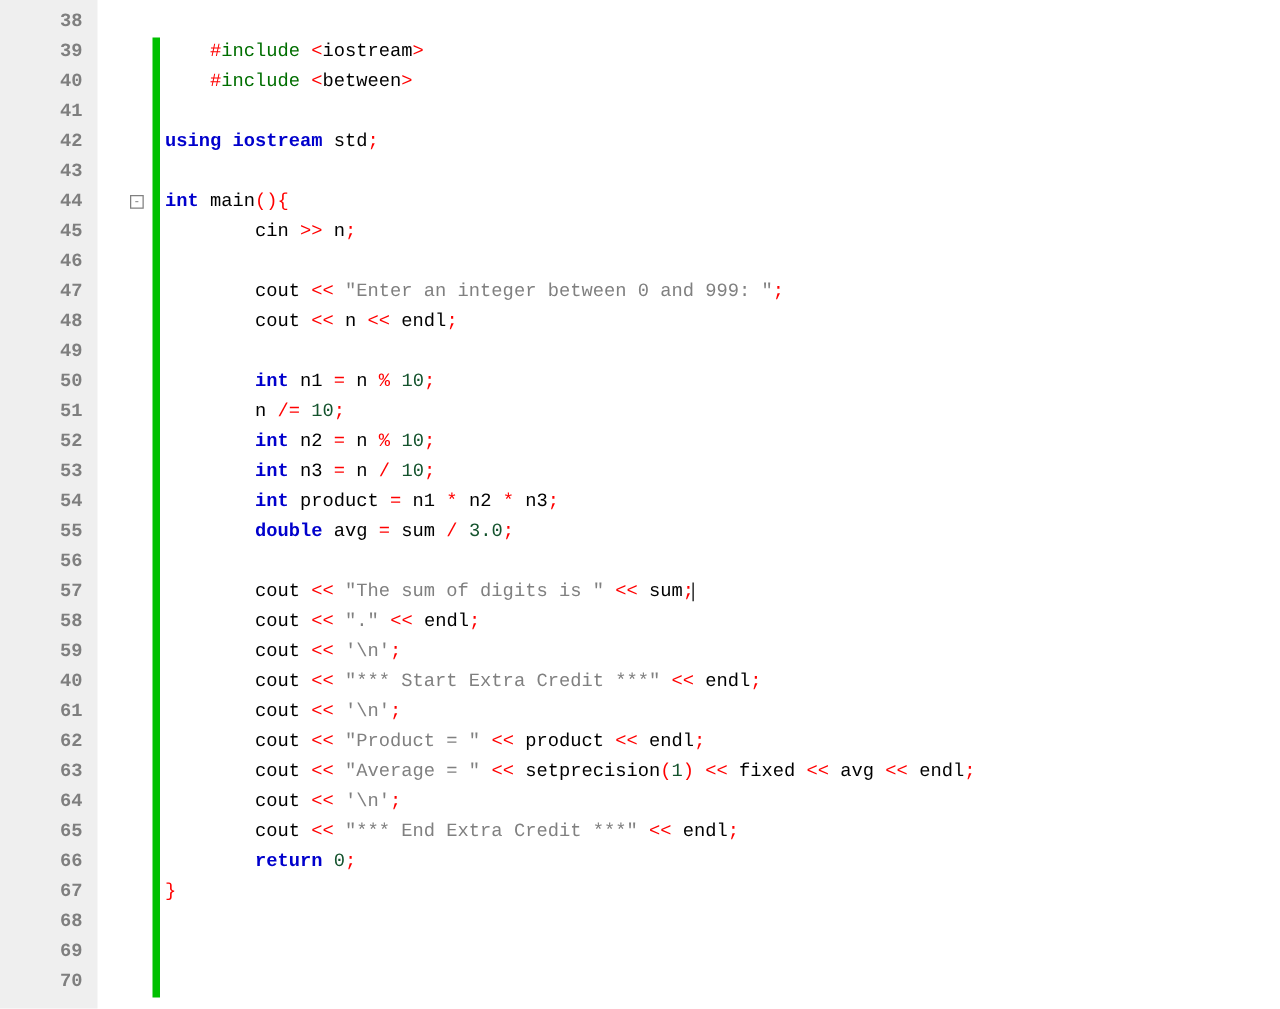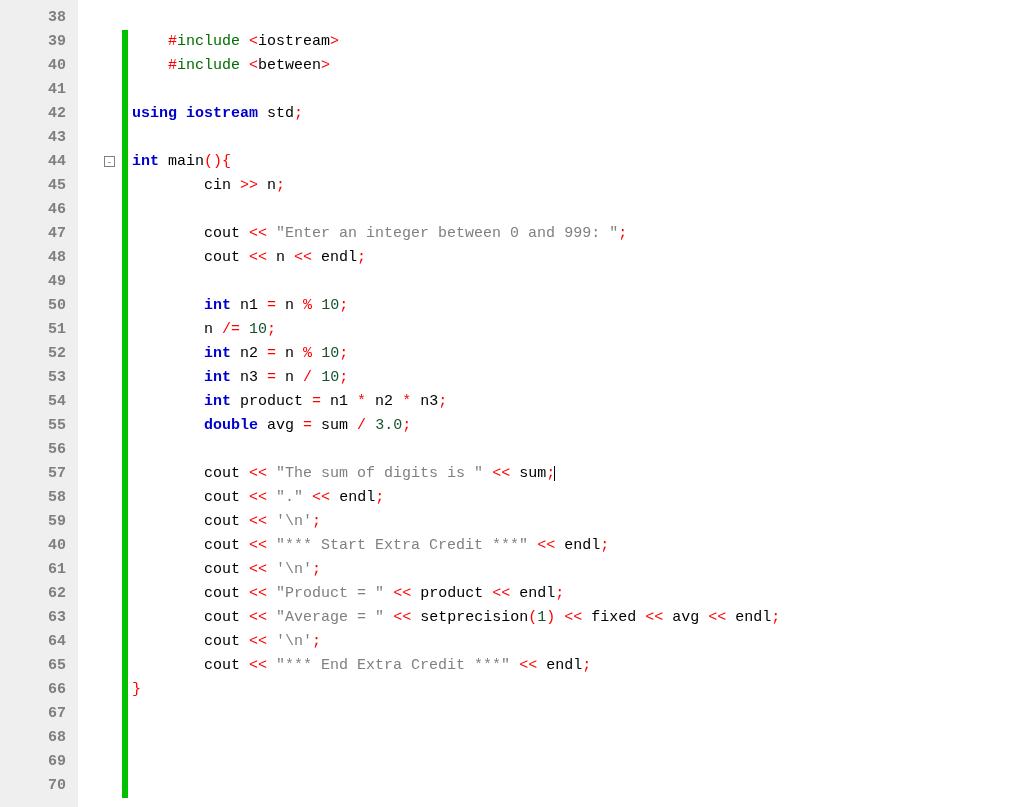--- a/index.html
+++ b/index.html
@@ -153,17 +153,18 @@
         <div class="line"></div>
         <div class="line"><span>    </span><span>    </span><span class="ident">cout </span><span class="op">&lt;&lt;</span><span class="ident"> </span><span class="str">"The sum of digits is "</span><span class="ident"> </span><span class="op">&lt;&lt;</span><span class="ident"> sum</span><span class="op">;</span><span class="caret"></span></div>
         <div class="line"><span>    </span><span>    </span><span class="ident">cout </span><span class="op">&lt;&lt;</span><span class="ident"> </span><span class="str">"."</span><span class="ident"> </span><span class="op">&lt;&lt;</span><span class="ident"> endl</span><span class="op">;</span></div>
         <div class="line"><span>    </span><span>    </span><span class="ident">cout </span><span class="op">&lt;&lt;</span><span class="ident"> </span><span class="ch">'\n'</span><span class="op">;</span></div>
         <div class="line"><span>    </span><span>    </span><span class="ident">cout </span><span class="op">&lt;&lt;</span><span class="ident"> </span><span class="str">"*** Start Extra Credit ***"</span><span class="ident"> </span><span class="op">&lt;&lt;</span><span class="ident"> endl</span><span class="op">;</span></div>
         <div class="line"><span>    </span><span>    </span><span class="ident">cout </span><span class="op">&lt;&lt;</span><span class="ident"> </span><span class="ch">'\n'</span><span class="op">;</span></div>
         <div class="line"><span>    </span><span>    </span><span class="ident">cout </span><span class="op">&lt;&lt;</span><span class="ident"> </span><span class="str">"Product = "</span><span class="ident"> </span><span class="op">&lt;&lt;</span><span class="ident"> product </span><span class="op">&lt;&lt;</span><span class="ident"> endl</span><span class="op">;</span></div>
         <div class="line"><span>    </span><span>    </span><span class="ident">cout </span><span class="op">&lt;&lt;</span><span class="ident"> </span><span class="str">"Average = "</span><span class="ident"> </span><span class="op">&lt;&lt;</span><span class="ident"> setprecision</span><span class="op">(</span><span class="num">1</span><span class="op">)</span><span class="ident"> </span><span class="op">&lt;&lt;</span><span class="ident"> fixed </span><span class="op">&lt;&lt;</span><span class="ident"> avg </span><span class="op">&lt;&lt;</span><span class="ident"> endl</span><span class="op">;</span></div>
         <div class="line"><span>    </span><span>    </span><span class="ident">cout </span><span class="op">&lt;&lt;</span><span class="ident"> </span><span class="ch">'\n'</span><span class="op">;</span></div>
         <div class="line"><span>    </span><span>    </span><span class="ident">cout </span><span class="op">&lt;&lt;</span><span class="ident"> </span><span class="str">"*** End Extra Credit ***"</span><span class="ident"> </span><span class="op">&lt;&lt;</span><span class="ident"> endl</span><span class="op">;</span></div>
+        <div class="line"><span>    </span><span>    </span><span class="kw">return</span><span class="ident"> </span><span class="num">0</span><span class="op">;</span></div>
         <div class="line"><span></span><span class="op">}</span></div>
         <div class="line"></div>
       </div>
   </div>
 </div>
 
 </body></html>

